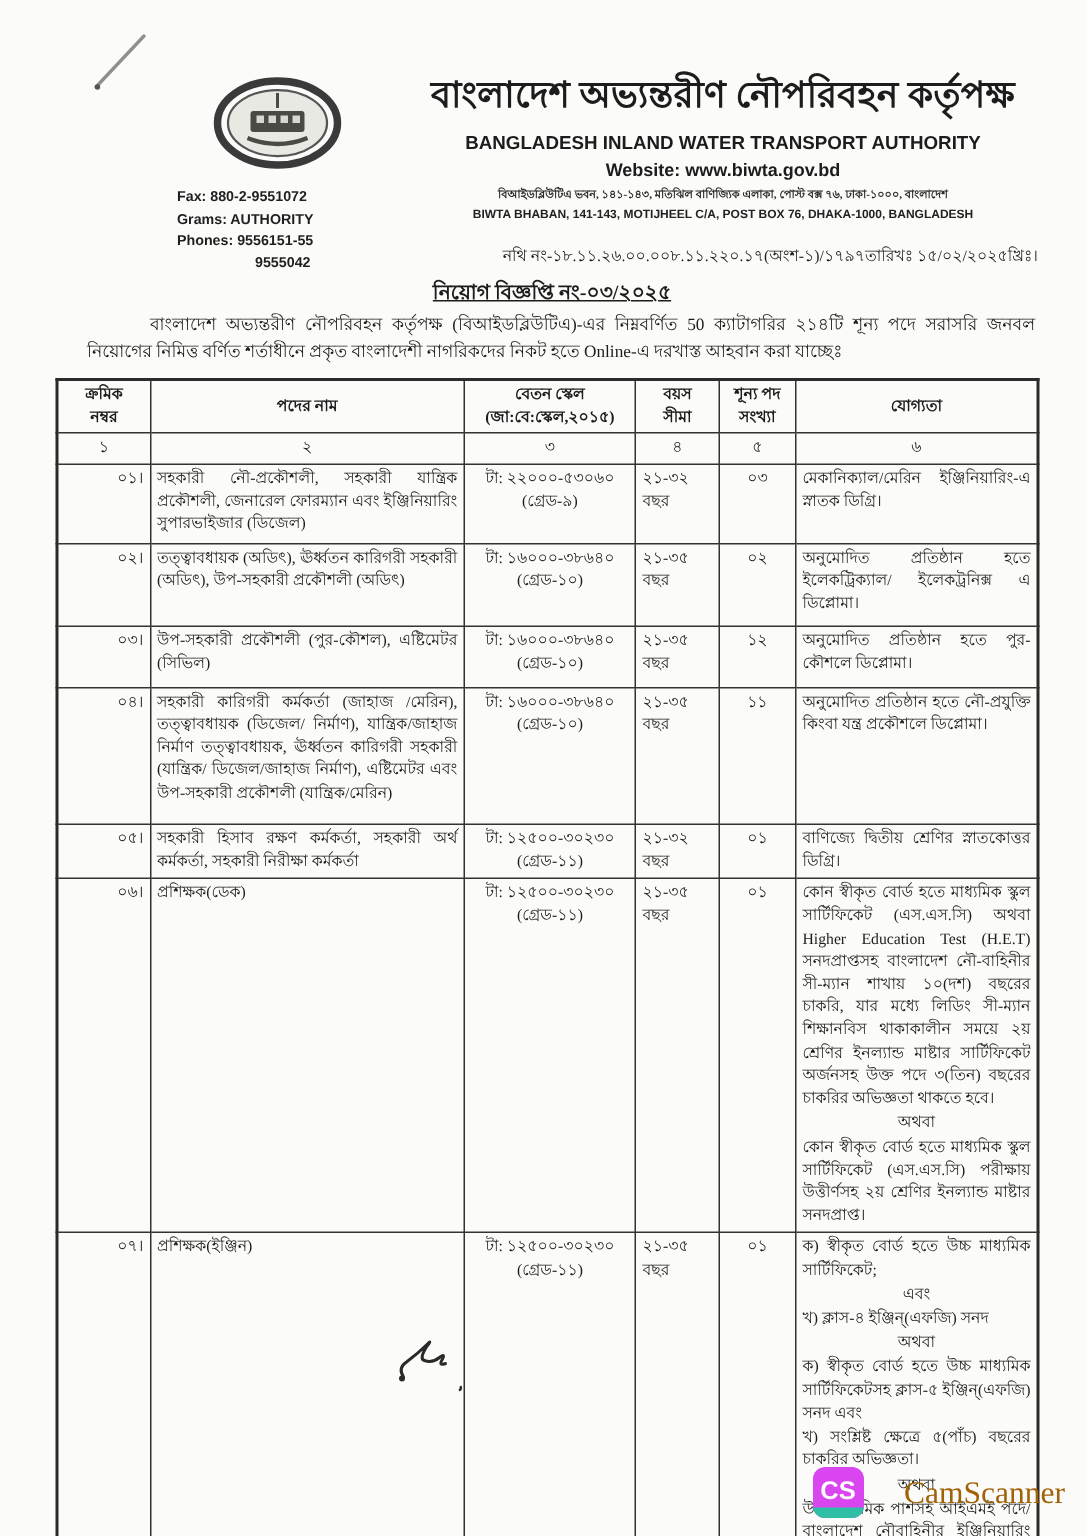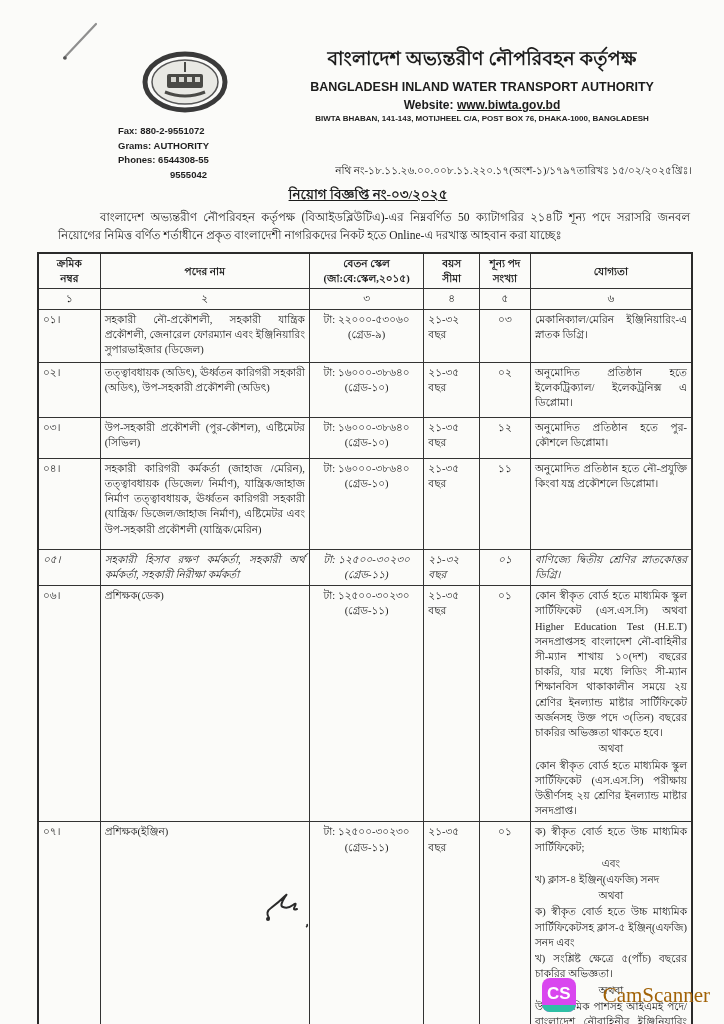--- a/index.html
+++ b/index.html
@@ -13,24 +13,24 @@
 
   
   .letterhead{position:absolute;top:42px;left:100px;right:30px;display:flex;}
   .lh-left{width:170px;text-align:center;flex:0 0 auto;padding-top:8px;}
   .seal{display:inline-block;margin-bottom:6px;}
   .contact{font-family:"Liberation Sans","DejaVu Sans",sans-serif;
            font-size:9.5px;font-weight:bold;line-height:1.55;color:#1f1f1f;text-align:left;
            padding-left:18px;}
   .contact .c2{padding-left:52px;}
   .lh-right{flex:1;text-align:center;padding-top:2px;}
-  .org-bn{font-size:19px;font-weight:bold;letter-spacing:.2px;font-family:Liberation Serif, serif;}
+  .org-bn{font-size:24px;font-weight:bold;letter-spacing:.2px;font-family:Liberation Serif, serif;}
   .org-en{font-family:Liberation Sans, sans-serif;font-size:12.5px;font-weight:bold;margin-top:4px;}
   .weblink{font-family:"Liberation Sans","DejaVu Sans",sans-serif;font-size:12px;font-weight:bold;margin-top:4px;}
-  .weblink .url{text-decoration:underline;}
+  .weblink .url{}
   .addr-bn{font-size:7.5px;font-weight:bold;margin-top:4px;color:#2a2a2a;}
   .addr-en{font-family:"Liberation Sans","DejaVu Sans",sans-serif;font-size:8px;font-weight:bold;margin-top:2px;color:#222;}
 
   
   .refline{position:absolute;top:163px;left:58px;right:32px;display:flex;justify-content:flex-end;
            font-size:10.5px;}
   .notice-title{position:absolute;top:184px;left:12px;right:0;text-align:center;
                 font-size:13.5px;font-weight:bold;text-decoration:underline;}
   .intro{position:absolute;top:208px;left:58px;right:34px;
          font-size:11.5px;line-height:1.6;text-align:justify;text-indent:42px;}
@@ -38,32 +38,32 @@
   
   .jobtable-wrap{position:absolute;top:252px;left:37px;width:656px;}
   table.jobtable{border-collapse:collapse;width:100%;table-layout:fixed;
                  border:2px solid #2b2b2b;}
   table.jobtable th,table.jobtable td{
     border:1.2px solid #333;vertical-align:top;
     font-size:10.5px;line-height:1.45;padding:2px 4px;
   }
   th{font-weight:bold;text-align:center;vertical-align:middle !important;}
   .colnum td{text-align:center;padding:0 2px;font-size:10px;line-height:1.3;}
-  .c-serial{text-align:left;}
+  .c-serial{text-align:right;}
   .c-post{text-align:justify;}
   .c-scale{text-align:center;}
   .c-age{}
   .c-vac{text-align:center;}
   .c-qual .qpara{margin:0 0 1px 0;}
   .q-justify{text-align:justify;}
   .q-center{text-align:center;}
   col.w-serial{width:9.5%;}col.w-post{width:32%;}col.w-scale{width:17.5%;}
   col.w-age{width:8.5%;}col.w-vac{width:7.8%;}col.w-qual{width:24.7%;}
   tr.r1 td{height:48px;} tr.r2 td{height:50px;} tr.r3 td{height:36px;}
-  tr.r4 td{height:86px;} tr.r5 td{height:30px;font-style:italic;}
+  tr.r4 td{height:86px;} tr.r5 td{height:30px;}
 
   
   .pen-stroke{position:absolute;left:40px;top:10px;}
   .signature{position:absolute;left:255px;top:888px;}
 
   
   .cs-footer{position:absolute;right:14px;bottom:12px;display:flex;align-items:center;gap:8px;}
   .cs-badge{width:34px;height:34px;border-radius:8px;position:relative;overflow:hidden;
             display:flex;align-items:center;justify-content:center;}
   .cs-badge .cs-text{font-family:"Liberation Sans","DejaVu Sans",sans-serif;
@@ -90,31 +90,32 @@
         <rect x="30" y="27" width="5" height="5" fill="#d8d8d2"></rect>
         <rect x="38" y="27" width="5" height="5" fill="#d8d8d2"></rect>
         <rect x="46" y="27" width="5" height="5" fill="#d8d8d2"></rect>
         <rect x="54" y="27" width="5" height="5" fill="#d8d8d2"></rect>
         <path d="M24 42 q20 8 40 0" fill="none" stroke="#4a4a46" stroke-width="3"></path>
         <path d="M44 12 l0 10" stroke="#4a4a46" stroke-width="2"></path>
       </svg>
       <div class="contact">
         <div>Fax: 880-2-9551072</div>
         <div>Grams: AUTHORITY</div>
-        <div>Phones: 6544308-55</div>
+        <div>Phones: 9556151-55</div>
         <div class="c2">9555042</div>
       </div>
     </div>
     <div class="lh-right">
       <div class="org-bn">বাংলাদেশ অভ্যন্তরীণ নৌপরিবহন কর্তৃপক্ষ</div>
       <div class="org-en">BANGLADESH INLAND WATER TRANSPORT AUTHORITY</div>
       <div class="weblink">
         <span>Website:</span>
         <span class="url">www.biwta.gov.bd</span>
       </div>
+      <div class="addr-bn">বিআইডব্লিউটিএ ভবন, ১৪১-১৪৩, মতিঝিল বাণিজ্যিক এলাকা, পোস্ট বক্স ৭৬, ঢাকা-১০০০, বাংলাদেশ</div>
       <div class="addr-en">BIWTA BHABAN, 141-143, MOTIJHEEL C/A,  POST BOX 76, DHAKA-1000, BANGLADESH</div>
     </div>
   </div>
 
   <div class="refline">
     <span>নথি নং-১৮.১১.২৬.০০.০০৮.১১.২২০.১৭(অংশ-১)/১৭৯৭</span>
     <span>তারিখঃ ১৫/০২/২০২৫খ্রিঃ।</span>
   </div>
 
   <div class="notice-title">নিয়োগ বিজ্ঞপ্তি নং-০৩/২০২৫</div>

